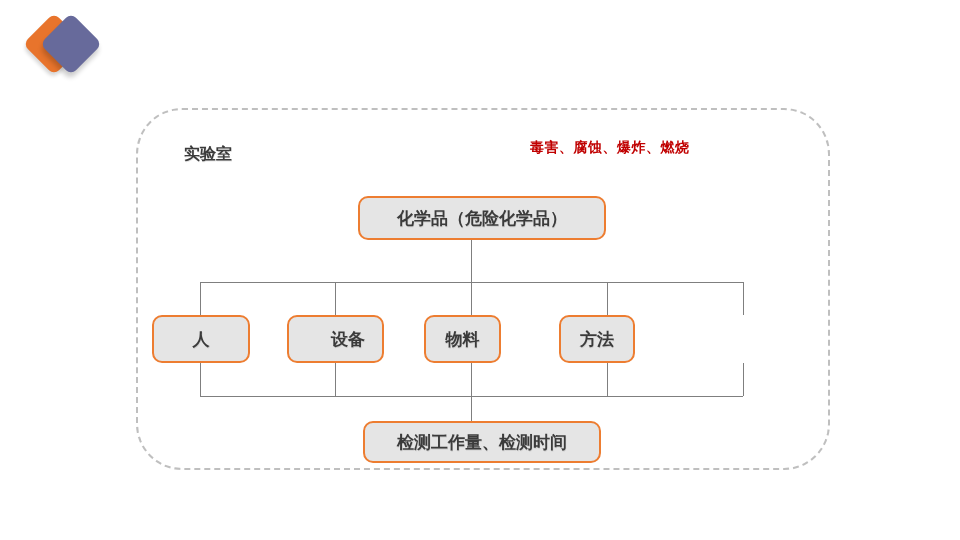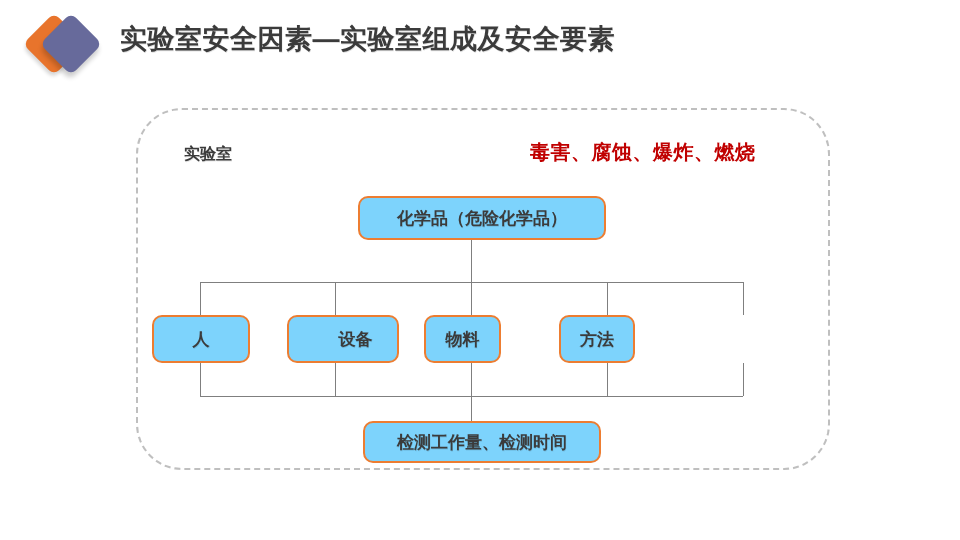--- a/index.html
+++ b/index.html
@@ -76,33 +76,33 @@
     left: 184px; top: 144px;
     font-size: 16px;
     font-weight: bold;
     color: #3B3B3B;
     text-shadow: 0.5px 0.5px 0 rgba(0,0,0,0.10);
   }
 
   #hazard-note {
     position: absolute;
     left: 530px; top: 139px;
-    font-size: 20px;
+    font-size: 14px;
     font-weight: bold;
     color: #C00000;
     letter-spacing: 0.5px;
     white-space: nowrap;
   }
 
   
   .node {
     position: absolute;
     border: 2px solid #ED7D31;
     border-radius: 10px;
-    background: #7dd3fc;
+    background: #e5e5e5;
     display: flex;
     align-items: center;
     justify-content: center;
     color: #3B3B3B;
     font-weight: bold;
     text-shadow: 0.5px 0.5px 0 rgba(0,0,0,0.10);
     white-space: nowrap;
   }
 
   #node-chemical {
@@ -110,21 +110,21 @@
     width: 248px; height: 44px;
     font-size: 17px;
   }
 
   .node-mid {
     top: 315px;
     height: 48px;
     font-size: 17px;
   }
   #node-people    { left: 152px; width: 98px; }
-  #node-equipment { left: 287px; width: 112px; padding-left: 25px; }
+  #node-equipment { left: 287px; width: 97px; padding-left: 25px; }
   #node-material  { left: 424px; width: 77px; }
   #node-method    { left: 559px; width: 76px; }
   #node-env       { left: 695px; width: 97px; }
 
   #node-bottom {
     left: 363px; top: 421px;
     width: 238px; height: 42px;
     font-size: 17px;
     text-align: right;
   }
@@ -142,21 +142,20 @@
 
 <div id="slide">
 
   <div id="header">
 
     <div id="logo-mark">
       <span class="dia dia-orange"></span>
       <span class="dia dia-purple"></span>
     </div>
 
-    <div id="slide-title">实验室安全因素—实验室组成及安全要素</div>
   </div>
 
   <div id="lab-container"></div>
 
   <div id="lab-label">实验室</div>
 
   <div id="hazard-note">毒害、腐蚀、爆炸、燃烧</div>
 
   <div class="node" id="node-chemical">化学品（危险化学品）</div>
 

